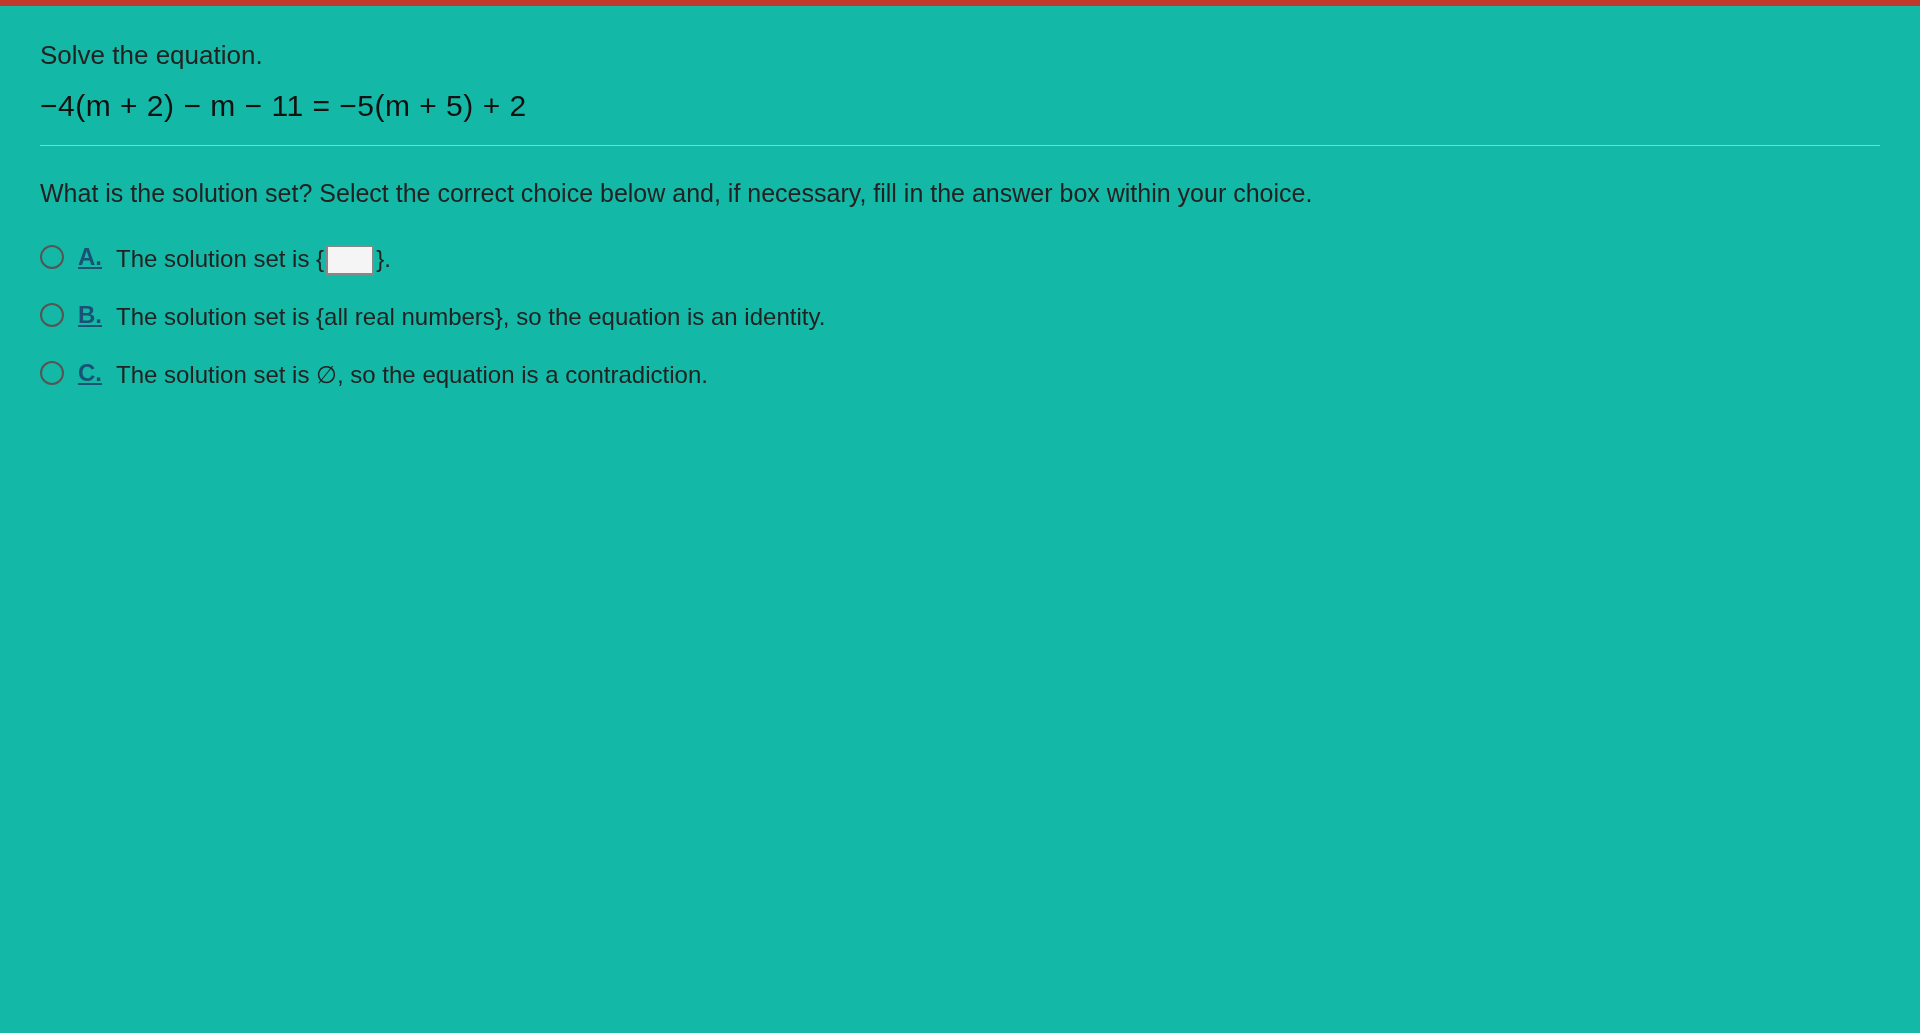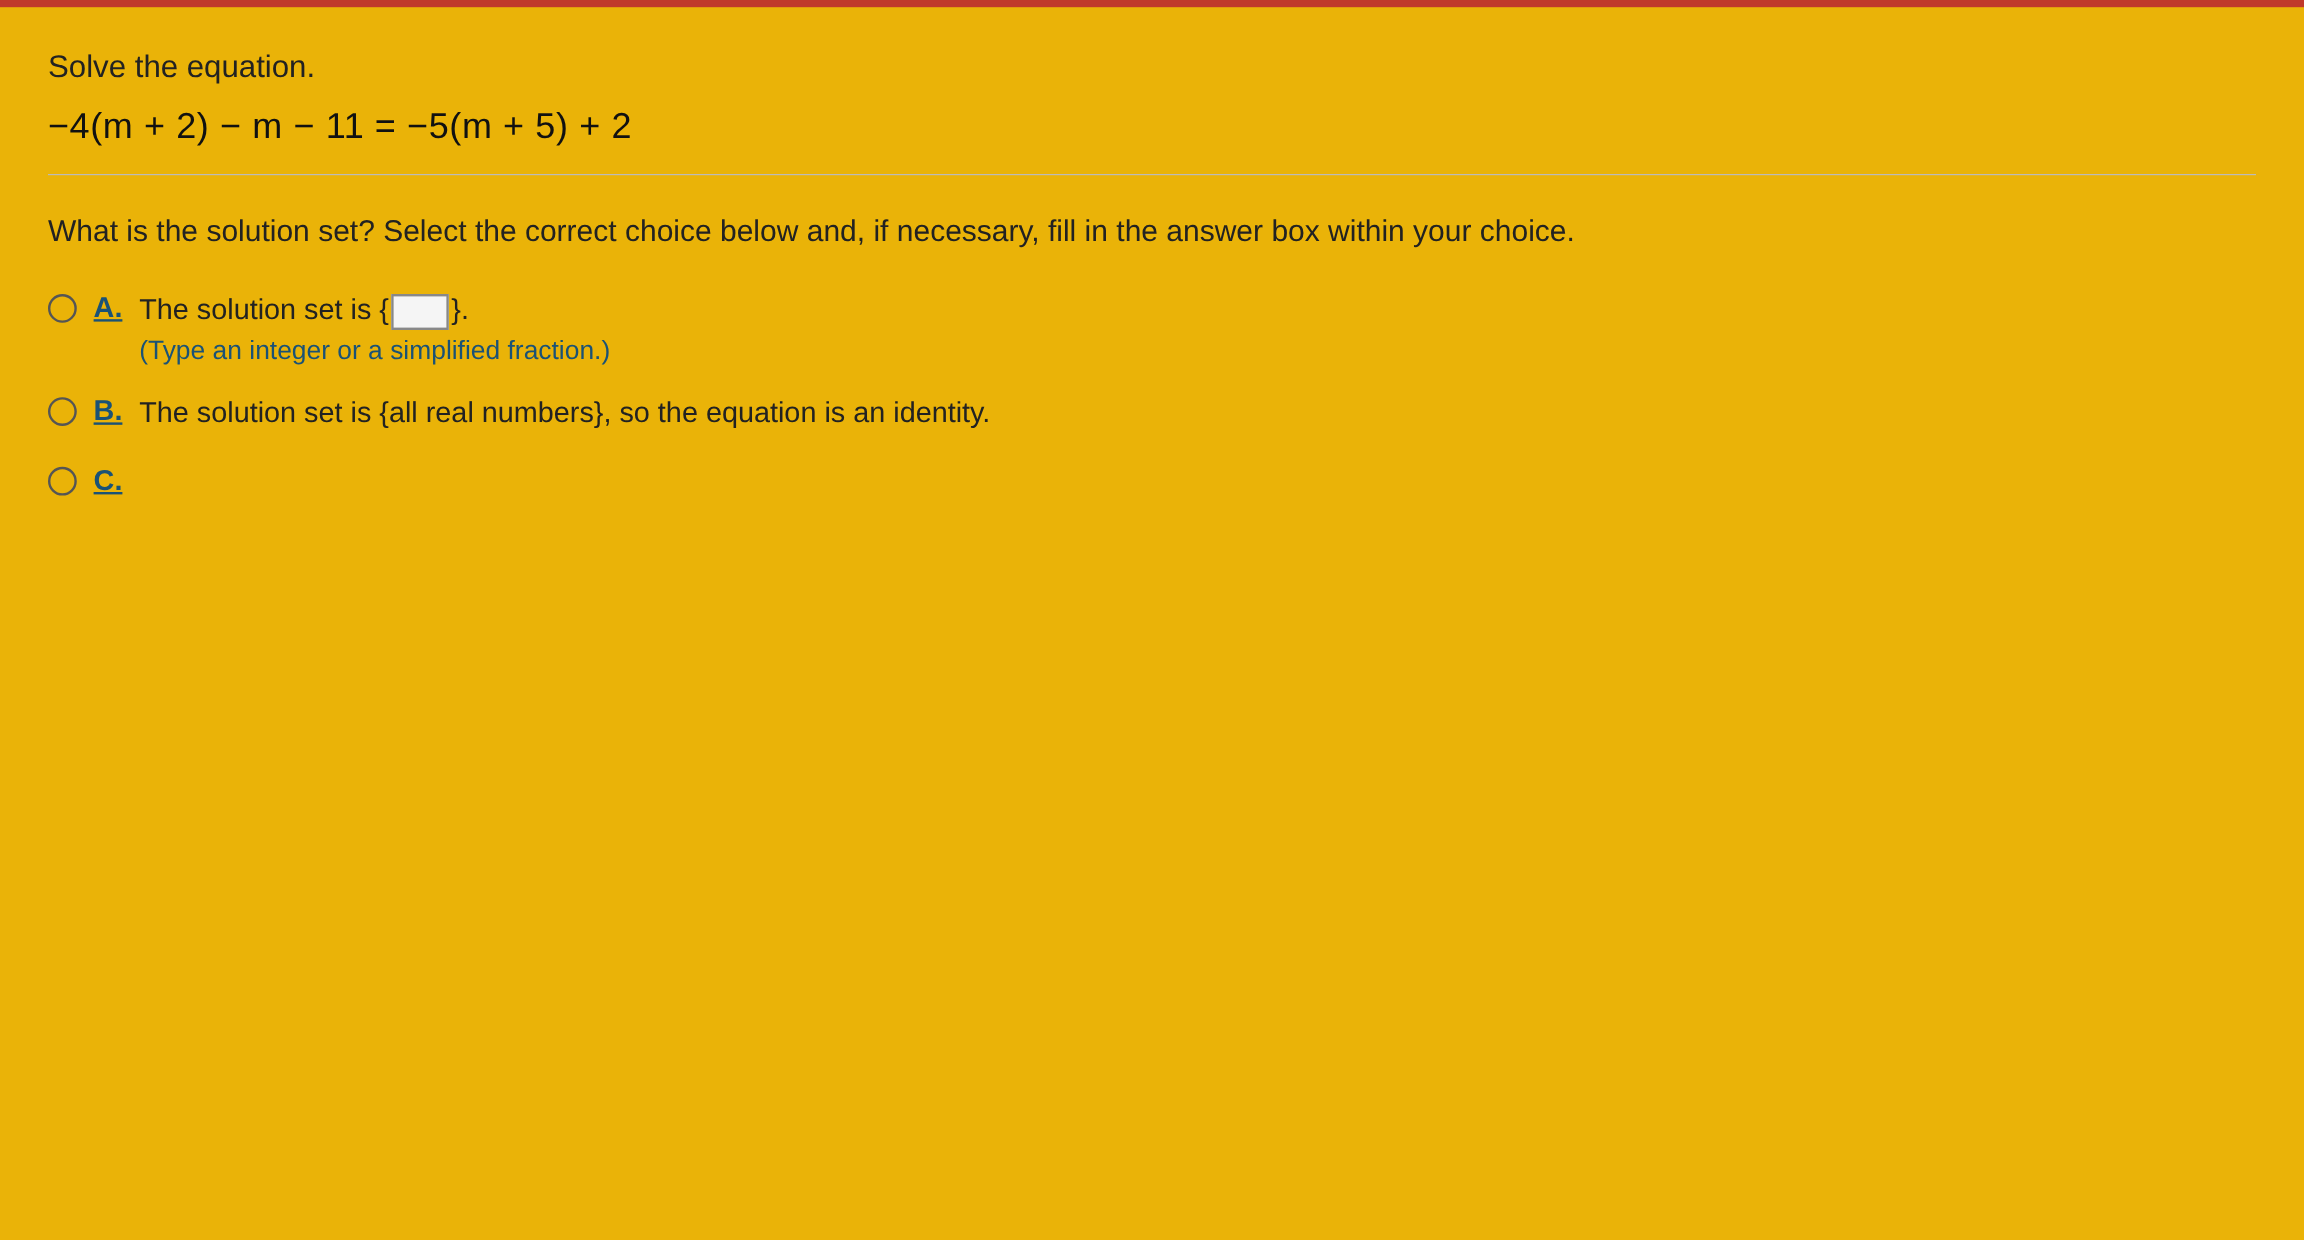--- a/index.html
+++ b/index.html
@@ -10,21 +10,21 @@
 
     body {
       width: 1920px;
       height: 1033px;
       background-color: #d0d0d0;
       font-family: Arial, sans-serif;
       overflow: hidden;
     }
 
     .main-container {
-      background-color: #eab308;
+      background-color: #14b8a6;
       width: 100%;
       height: 100%;
       padding: 30px 40px;
       position: relative;
     }
 
     .top-border {
       position: absolute;
       top: 0;
       left: 0;
@@ -149,29 +149,29 @@
 
     <div class="choice-row">
       <div class="radio-btn"></div>
       <span class="choice-label">A.</span>
       <div class="choice-content">
         <div class="choice-a-line">
           <span class="choice-text">The solution set is {</span>
           <div class="answer-box"></div>
           <span class="choice-text">}.</span>
         </div>
-        <div class="choice-subtext">(Type an integer or a simplified fraction.)</div>
       </div>
     </div>
 
     <div class="choice-row">
       <div class="radio-btn"></div>
       <span class="choice-label">B.</span>
       <span class="choice-text">The solution set is {all real numbers}, so the equation is an identity.</span>
     </div>
 
     <div class="choice-row">
       <div class="radio-btn"></div>
       <span class="choice-label">C.</span>
+      <span class="choice-text">The solution set is ∅, so the equation is a contradiction.</span>
     </div>
 
   </div>
 </div>
 
 </body></html>

